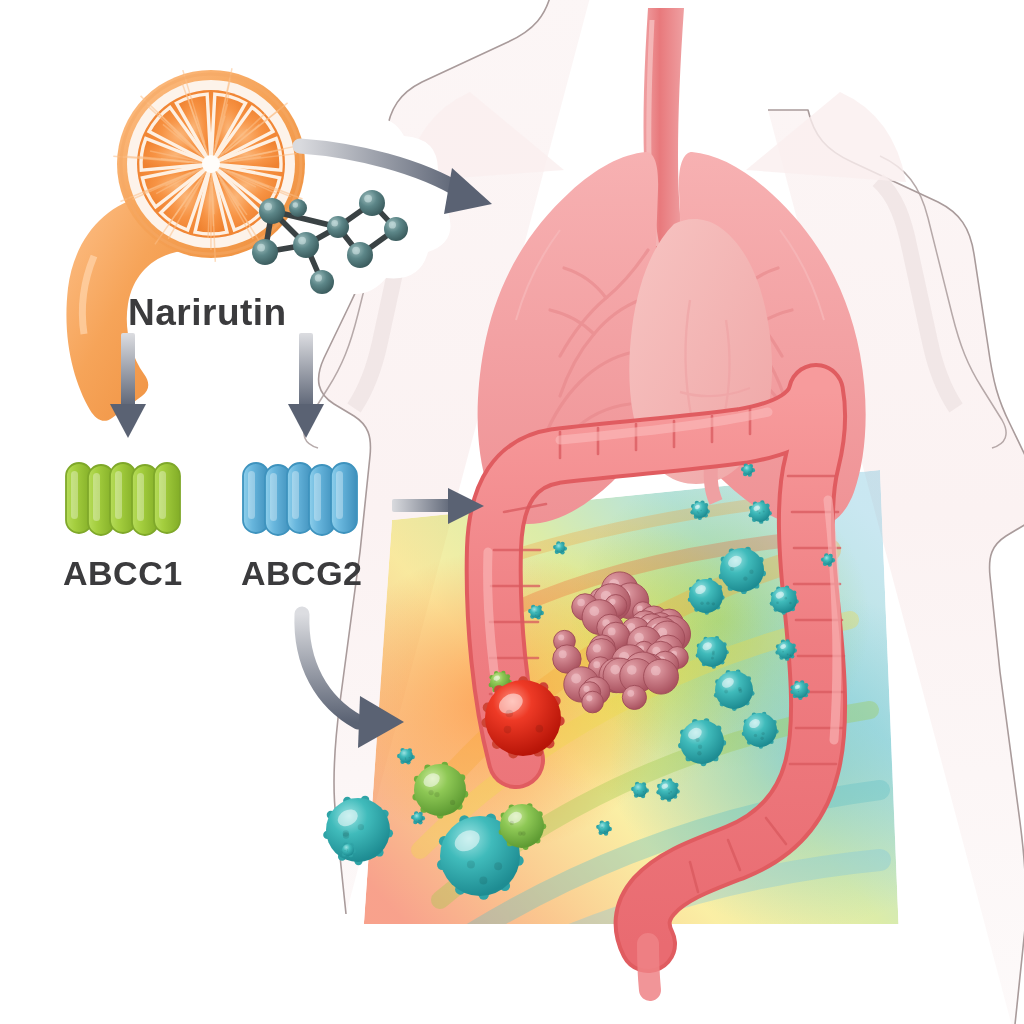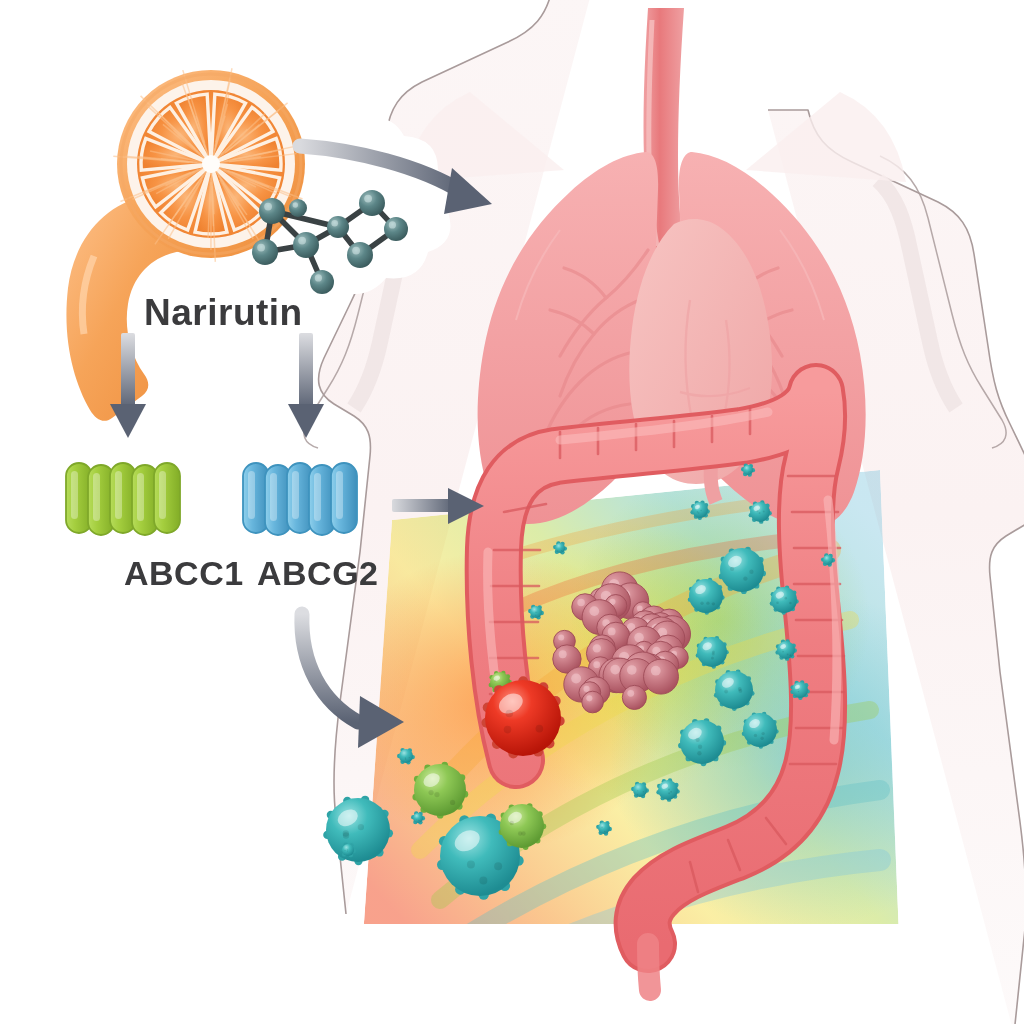--- a/index.html
+++ b/index.html
@@ -1,23 +1,23 @@
 <!DOCTYPE html>
 <html><head>
 <meta charset="utf-8">
 <style>
   html,body{margin:0;padding:0;background:#ffffff;}
   body{width:1024px;height:1024px;overflow:hidden;
        font-family:"Liberation Sans","DejaVu Sans",sans-serif;}
   #stage{position:relative;width:1024px;height:1024px;background:#fff;}
   #stage svg{position:absolute;left:0;top:0;}
   .lbl{position:absolute;font-weight:bold;color:#3b3b3d;letter-spacing:.5px;
-       white-space:nowrap;padding-left:16px;}
+       white-space:nowrap;}
   #narirutin-label{left:128px;top:292px;font-size:37px;}
-  #abcc1-label{left:63px;top:554px;font-size:34px;margin-left:45px;}
+  #abcc1-label{left:63px;top:554px;font-size:34px;}
   #abcg2-label{left:241px;top:554px;font-size:34px;text-align:right;}
 </style>
 </head>
 <body>
 
 <div id="stage">
 
 <svg width="1024" height="1024" viewBox="0 0 1024 1024">
   <defs>
 

